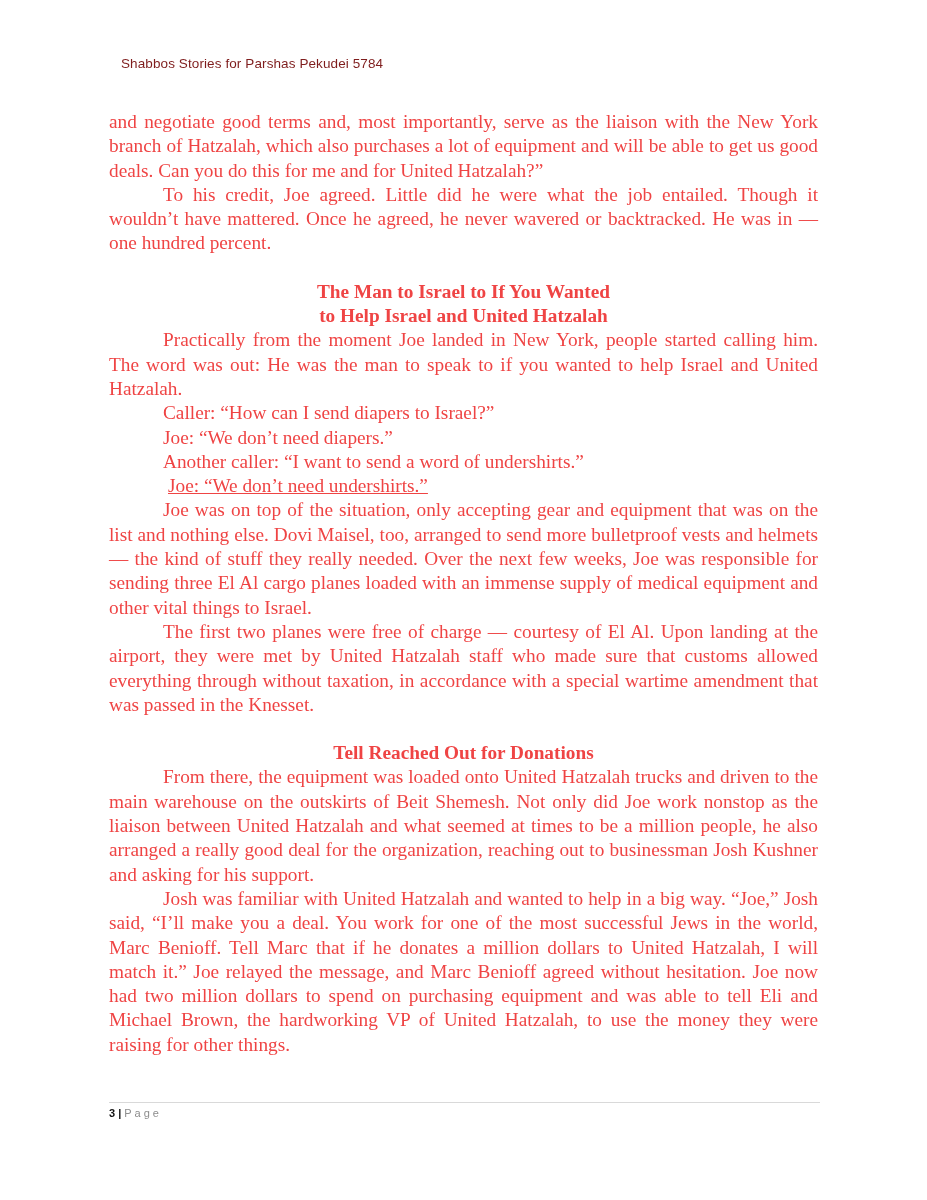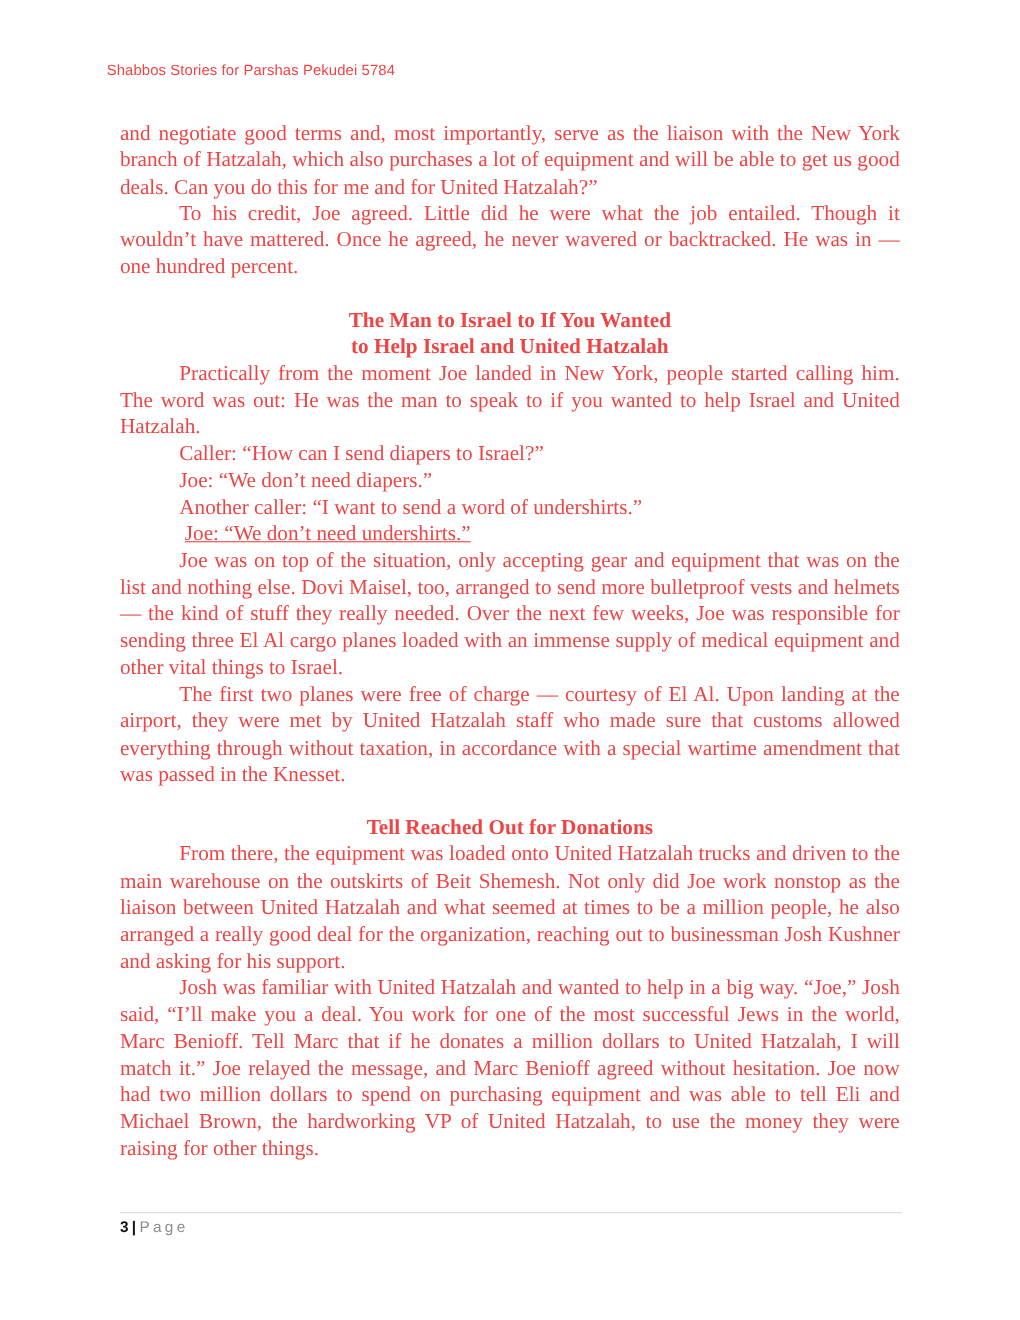--- a/index.html
+++ b/index.html
@@ -9,25 +9,25 @@
     }
     body {
       width: 927px;
       height: 1200px;
       position: relative;
       overflow: hidden;
       color: #111111;
     }
     .header {
       position: absolute;
-      left: 97px;
+      left: 121px;
       top: 56px;
       font-family: "Liberation Sans", "DejaVu Sans", sans-serif;
       font-size: 13.5px;
-      color: #ef4444;
+      color: #7f1d1d;
       letter-spacing: 0.1px;
     }
     .content {
       position: absolute;
       left: 109px;
       top: 110px;
       width: 709px;
       font-family: "Liberation Serif", "DejaVu Serif", serif;
       font-size: 19.3px;
       line-height: 24.3px;
@@ -65,21 +65,21 @@
       top: 1102px;
       width: 711px;
       height: 1px;
       background: #d9d9d9;
     }
     .footer {
       position: absolute;
       left: 109px;
       top: 1107px;
       font-family: "Liberation Sans", "DejaVu Sans", sans-serif;
-      font-size: 14px;
+      font-size: 11px;
       color: #111;
     }
     .footer .num {
       font-weight: bold;
     }
     .footer .sep {
       font-weight: bold;
       margin: 0 3px;
     }
     .footer .page-word {

